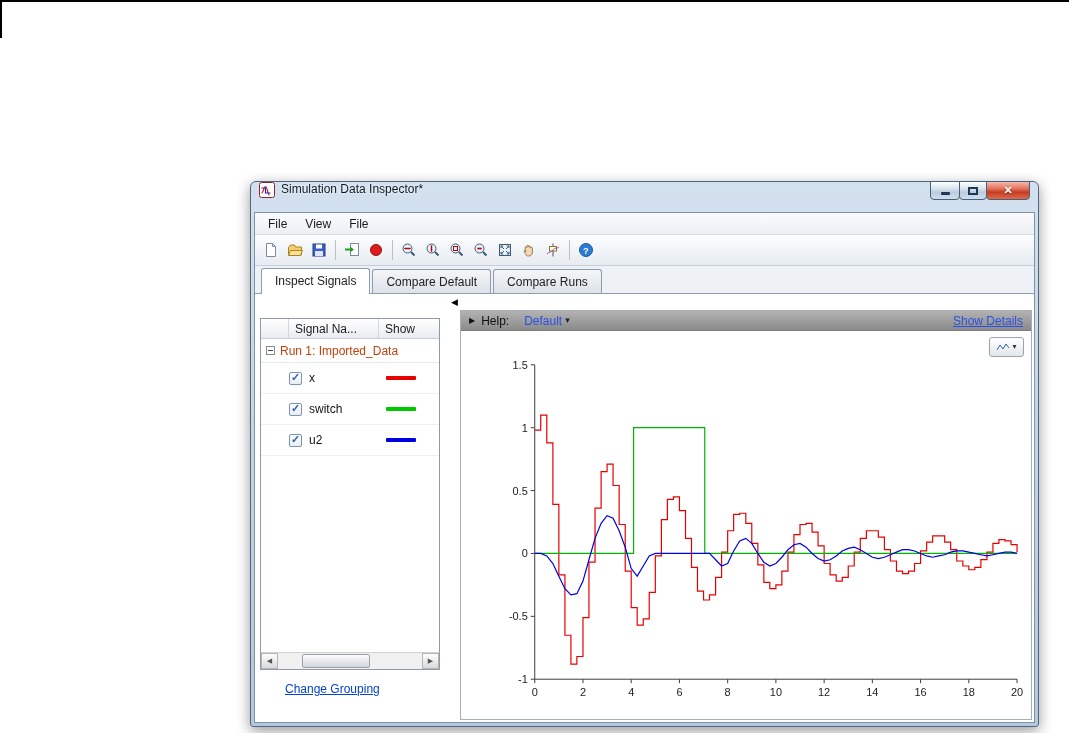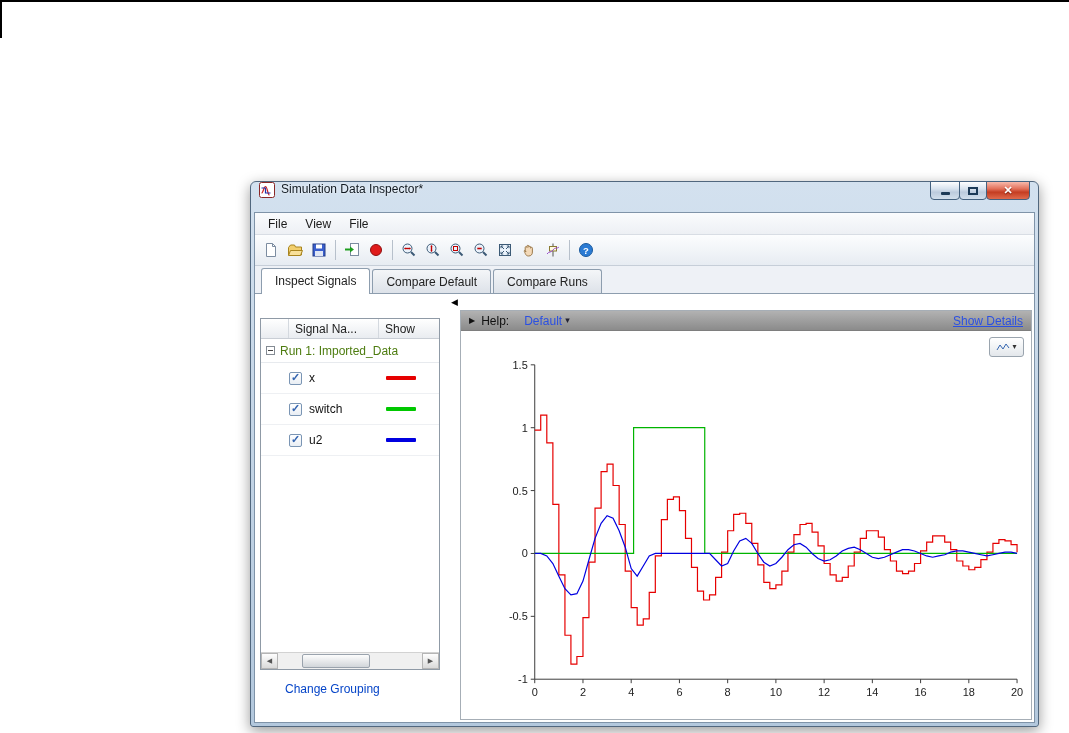--- a/index.html
+++ b/index.html
@@ -56,39 +56,39 @@
   
   .signal-table { position:absolute; left:5px; top:24px; width:180px; height:352px;
                   border:1px solid #8f9aa6; background:#fff; font-size:12px; }
   .table-header { display:flex; height:20px; border-bottom:1px solid #c9ced5;
                   background:linear-gradient(#ffffff,#e9ecf0); color:#222; }
   .th { display:flex; align-items:center; padding-left:6px; }
   .th-blank { width:27px; padding:0; }
   .th-name { width:90px; border-left:1px solid #d4d9df; }
   .th-line { flex:1; border-left:1px solid #d4d9df; }
   .group-row { height:24px; display:flex; align-items:center; padding-left:5px;
-               border-bottom:1px solid #e7eaee; color:#4d7c0f; }
+               border-bottom:1px solid #e7eaee; color:#c2410c; }
   .group-icon { margin-right:5px; flex:none; display:flex; }
   .sig-row { height:31px; display:flex; align-items:center; border-bottom:1px solid #eef0f3; padding-left:28px; }
   .cbx { width:13px; height:13px; border:1px solid #7a95b4; border-radius:2px; flex:none;
          background:linear-gradient(#ffffff,#e9eef4); display:flex; align-items:center; justify-content:center; }
   .cbx .tick { color:#3565b0; font-size:11px; font-weight:bold; line-height:1; margin-top:-2px; }
   .sig-name { margin-left:7px; flex:1; color:#111; }
   .line-cell { width:76px; display:flex; justify-content:center; flex:none; }
   .line-swatch { width:30px; height:4px; border-radius:1px; background:#888; }
   .hscroll { position:absolute; left:0; right:0; bottom:0; height:17px; background:#f0f0f0;
              border-top:1px solid #d2d2d2; display:flex; align-items:center; }
   .sb-btn { width:17px; height:16px; border:1px solid #b5b5b5; background:linear-gradient(#fefefe,#dadada);
             display:flex; align-items:center; justify-content:center; font-size:7px; color:#555; padding:0; flex:none; }
   .sb-track { flex:1; position:relative; height:16px; }
   .sb-thumb { position:absolute; left:24px; top:1px; width:68px; height:14px;
               background:linear-gradient(#fdfdfd,#d2d6da); border:1px solid #9aa3ad; border-radius:2px; }
 
   .change-grouping { position:absolute; left:30px; top:388px; font-size:12px; color:#0645c8;
-                     background:none; border:none; padding:0; }
+                     text-decoration:underline; background:none; border:none; padding:0; }
 
   
   .collapse-arrow { position:absolute; left:196px; top:4px; font-size:9px; color:#000; line-height:1; }
   .right-panel { position:absolute; left:205px; right:2px; top:16px; bottom:2px;
                  border:1px solid #a6aeb6; background:#fff; }
   .view-bar { height:20px; background:linear-gradient(#b2b2b2,#8b8b8b); display:flex; align-items:center;
               padding:0 8px; font-size:12px; color:#101010; border-bottom:1px solid #7e7e7e; }
   .expand-arrow { font-size:8px; color:#111; margin-right:6px; line-height:1; }
   .view-value { color:#2b50e2; margin-left:15px; background:none; border:none; font:inherit; padding:0; display:flex; align-items:center; }
   .view-caret { font-size:9px; color:#223; margin-left:3px; line-height:1; }

